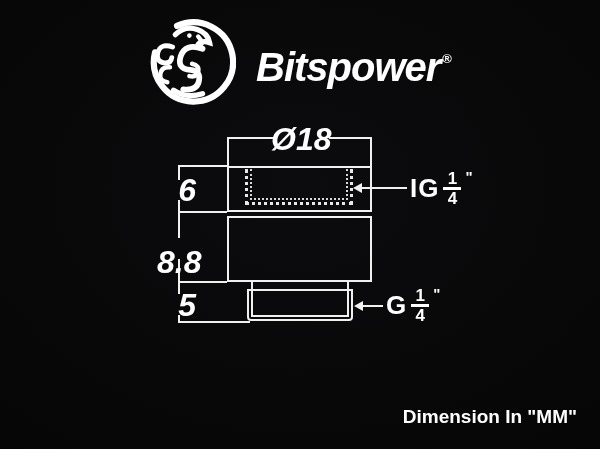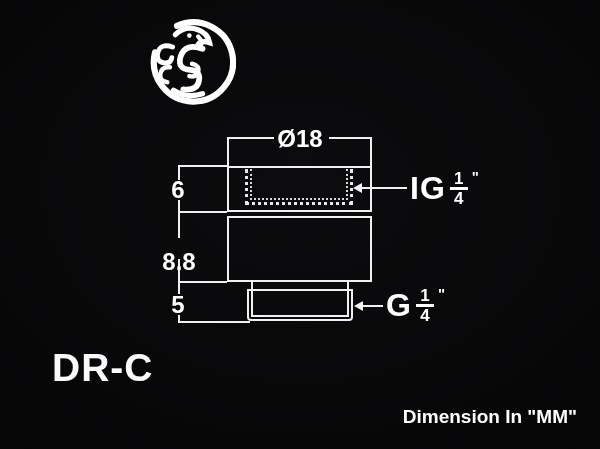--- a/index.html
+++ b/index.html
@@ -6,41 +6,41 @@
   .stage{
     position:relative;width:600px;height:449px;overflow:hidden;
     background:radial-gradient(130% 130% at 50% 42%, #0c0c0e 0%, #060607 55%, #010102 100%);
     font-family:"Liberation Sans", sans-serif;color:#fff;
   }
   
   .h{position:absolute;height:2px;background:#f0f0f0;}
   .v{position:absolute;width:2px;background:#f0f0f0;}
   .box{position:absolute;border:2px solid #f0f0f0;box-sizing:border-box;}
   .dim-text{
-    position:absolute;text-align:center;font-weight:bold;font-size:24px;line-height:24px;
-    color:#fff;letter-spacing:0;
+    position:absolute;text-align:right;font-weight:bold;font-size:32px;line-height:24px;
+    color:#fff;letter-spacing:0;font-style:italic;
   }
   .arrow-left{
     position:absolute;width:0;height:0;
     border-top:5px solid transparent;border-bottom:5px solid transparent;
     border-right:9px solid #f0f0f0;
   }
   
   .logo{position:absolute;left:148px;top:18px;width:88px;height:88px;}
   .brand{
     position:absolute;left:256px;top:42px;font-size:40px;line-height:42px;
     font-weight:bold;font-style:italic;letter-spacing:-1px;color:#fff;white-space:nowrap;
   }
   .brand sup{font-size:13px;font-style:normal;position:relative;top:-4px;left:2px;}
   
   .thread-label{
     position:absolute;display:flex;align-items:center;gap:4px;height:46px;
     font-weight:bold;color:#fff;white-space:nowrap;
   }
-  .thread-label .big{font-size:32px;letter-spacing:1px;}
+  .thread-label .big{font-size:26px;letter-spacing:1px;}
   .frac{display:inline-flex;flex-direction:column;align-items:center;line-height:1;}
   .frac .num,.frac .den{font-size:17px;font-weight:bold;line-height:15px;}
   .frac .bar{width:18px;height:3px;background:#fff;margin:1px 0;}
   .unit{font-size:15px;align-self:flex-start;margin-top:3px;}
   
   .dash-outer{
     position:absolute;left:245px;top:169px;width:108px;height:36px;box-sizing:border-box;
     border-left:3px dotted #e8e8e8;border-right:3px dotted #e8e8e8;border-bottom:3px dotted #e8e8e8;
   }
   .dash-inner{
@@ -67,20 +67,23 @@
         <path d="M31,19 q11,-11 25,-6 q12,4 14,15 q-9,-3 -13,2" stroke-width="6"></path>
         <path d="M57,21 q7,7 1,13" stroke-width="5"></path>
         <path d="M62,35 q-20,-7 -25,9 q-4,14 11,15 q12,1 10,12 q-2,12 -18,10" stroke-width="6.5"></path>
         <path d="M50,52 q9,2 7,9 q-2,7 -10,5" stroke-width="5"></path>
         <path d="M28,33 q-14,-5 -17,7 q-2,9 7,11 q8,1 9,-6" stroke-width="5.5"></path>
         <path d="M25,56 q-10,-1 -11,8 q-1,8 8,9" stroke-width="5"></path>
         <path d="M29,82 q15,10 33,4" stroke-width="6"></path>
       </g>
       <circle cx="47" cy="20" r="2.6" fill="#fff"></circle>
     </svg>
+  </div>
+  <div class="brand">
+    <span>Bitspower</span><sup>®</sup>
   </div>
 
   <div class="h" style="left:227px;top:137px;width:47px;"></div>
   <div class="h" style="left:329px;top:137px;width:43px;"></div>
   <div class="v" style="left:227px;top:137px;height:29px;"></div>
   <div class="v" style="left:370px;top:137px;height:29px;"></div>
   <div class="dim-text" style="left:271px;top:127px;width:58px;">Ø18</div>
 
   <div class="box" style="left:227px;top:166px;width:145px;height:46px;"></div>
   <div class="box" style="left:227px;top:216px;width:145px;height:66px;"></div>
@@ -122,16 +125,15 @@
   <div class="thread-label" style="left:386px;top:282px;">
     <span class="big">G</span>
     <span class="frac">
       <span class="num">1</span>
       <span class="bar"></span>
       <span class="den">4</span>
     </span>
     <span class="unit">"</span>
   </div>
 
-  <div class="model">DR-C</div>
   <div class="footnote">Dimension In "MM"</div>
 
 </div>
 
 </body></html>

